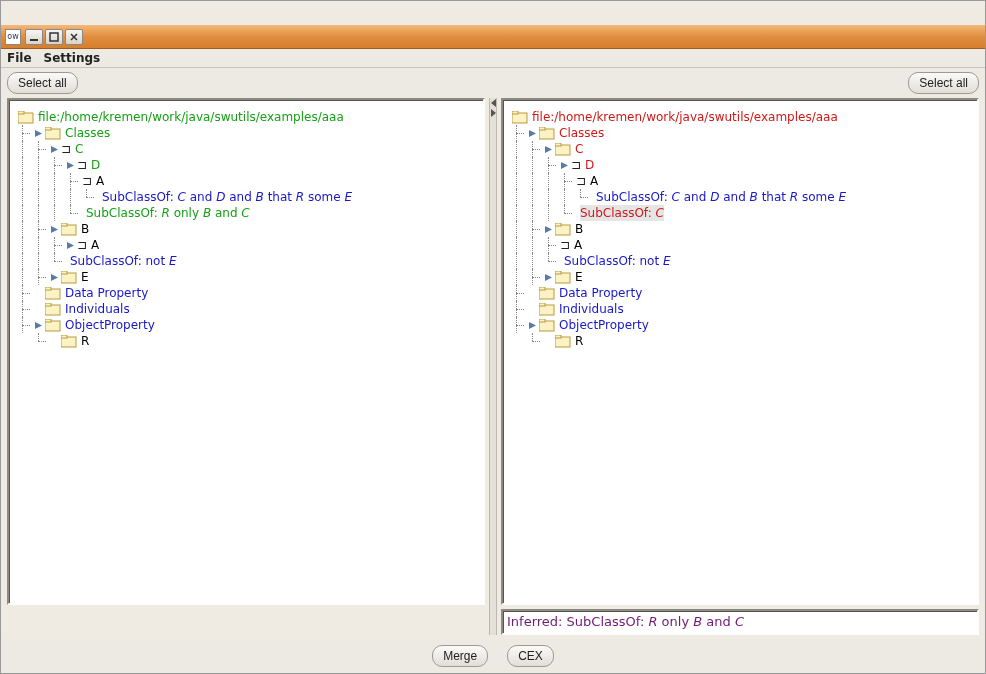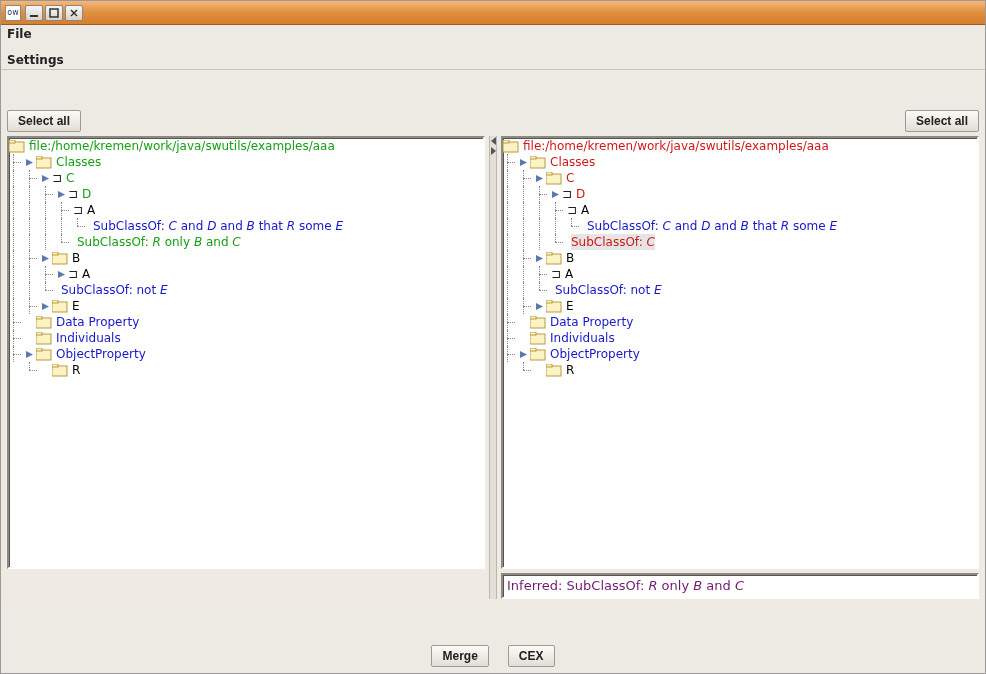--- a/index.html
+++ b/index.html
@@ -15,20 +15,21 @@
     border: 1px solid #999;
   }
   
   .titlebar {
     height: 24px;
     background: linear-gradient(to bottom, #f5b97a 0%, #e08e3f 50%, #d67f2c 100%);
     border-bottom: 1px solid #a05c1f;
     display: flex;
     align-items: center;
     position: relative;
+    margin-top: 24px;
   }
   .titlebar .title {
     flex: 1;
     text-align: center;
     font-weight: bold;
     color: #fff;
     text-shadow: 0 1px 1px rgba(0,0,0,0.4);
   }
   .titlebar .app-icon {
     width: 16px; height: 16px;
@@ -53,46 +54,44 @@
     font-size: 10px;
     color: #333;
   }
   
   .menubar {
     background: #edeae3;
     border-bottom: 1px solid #c8c4bc;
     padding: 2px 6px;
     display: flex;
     gap: 12px;
-    flex-direction: column;
   }
   .menubar span {
     font-weight: bold;
     color: #222;
     cursor: default;
   }
   
   .toolbar {
     display: flex;
     align-items: center;
     padding: 4px 6px;
     gap: 6px;
     background: #edeae3;
   }
   .btn {
     background: linear-gradient(to bottom,#fafaf8,#e2ded6);
     border: 1px solid #9c9a94;
-    border-radius: 2px;
+    border-radius: 10px;
     padding: 3px 10px;
-    font-weight: bold;
+    font-weight: normal;
     font-size: 12px;
     color: #222;
     cursor: pointer;
     white-space: nowrap;
-    margin-top: 36px;
   }
   .path-label {
     font-size: 12px;
     color: #333;
     font-weight: bold;
     white-space: nowrap;
     overflow: hidden;
   }
   .path-left { flex: 0 0 auto; }
   .path-spacer { flex: 1; }
@@ -114,21 +113,21 @@
     flex: 1;
     background: #fff;
     border: 2px solid #8e8a82;
     border-right-color: #fff;
     border-bottom-color: #fff;
     box-shadow: inset 1px 1px 0 #555;
     position: relative;
     overflow: hidden;
   }
   .tree {
-    padding: 0;
+    padding: 9px;
     font-size: 12px;
     line-height: 16px;
     position: relative;
   }
   .node {
     display: flex;
     align-items: center;
     white-space: nowrap;
   }
   .toggle {

